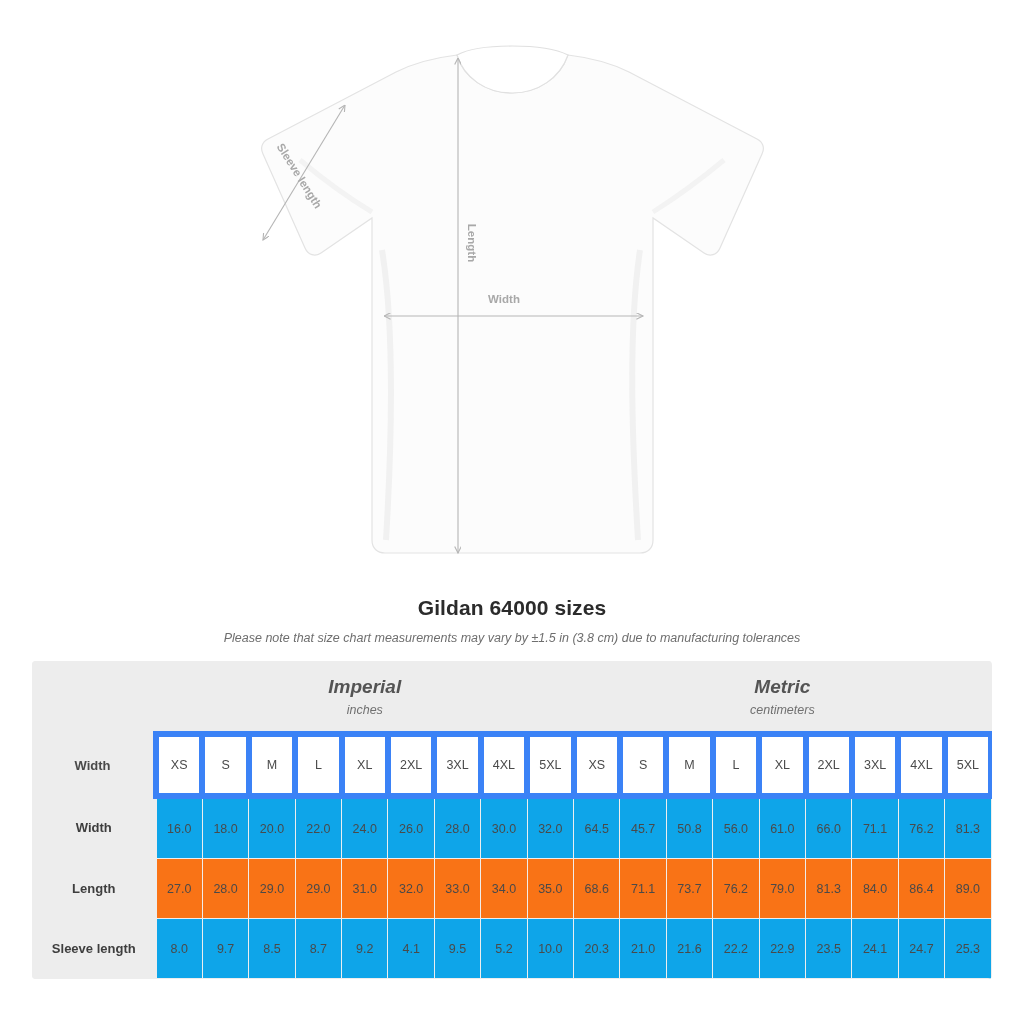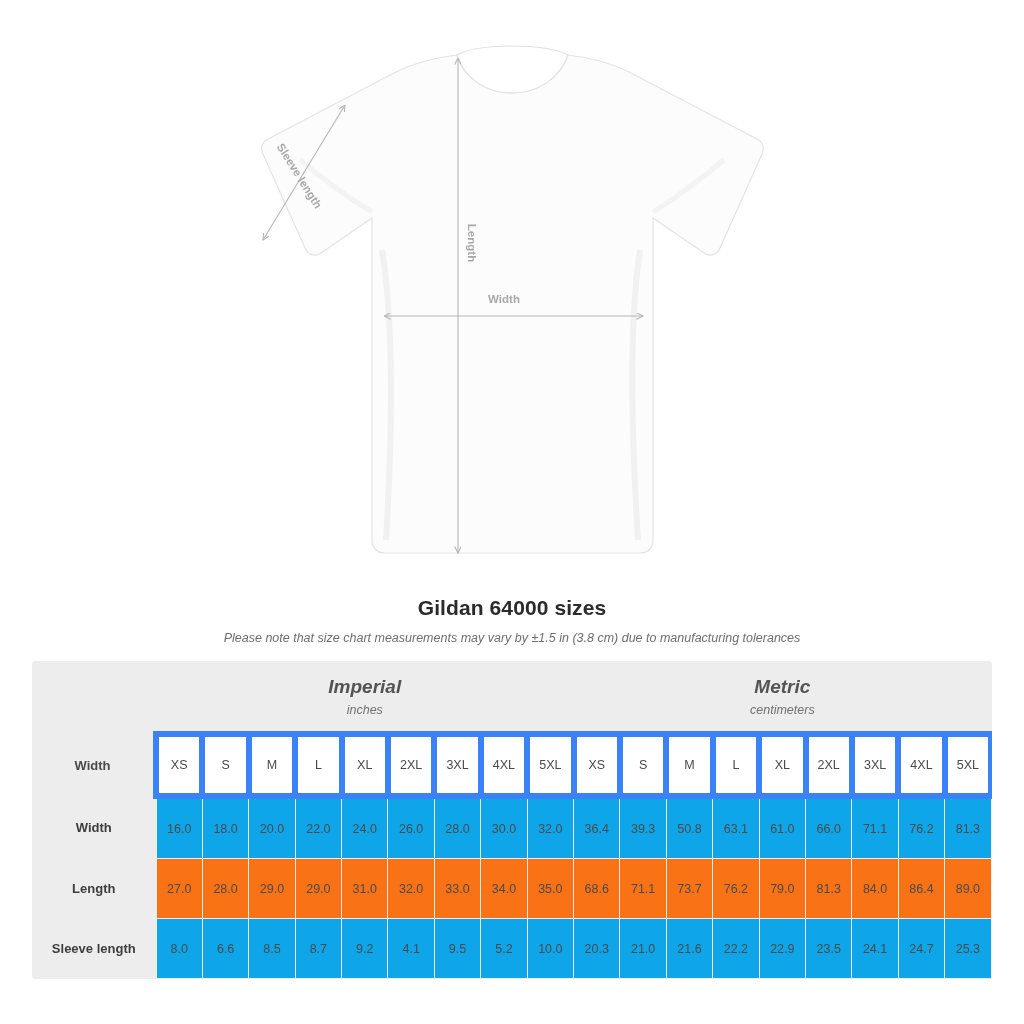--- a/index.html
+++ b/index.html
@@ -264,24 +264,24 @@
           <td class="rowlabel">Width</td>
           <td>16.0</td>
           <td>18.0</td>
           <td>20.0</td>
           <td>22.0</td>
           <td>24.0</td>
           <td>26.0</td>
           <td>28.0</td>
           <td>30.0</td>
           <td>32.0</td>
-          <td>36.4</td>
-          <td>39.3</td>
+          <td>64.5</td>
+          <td>45.7</td>
           <td>50.8</td>
-          <td>63.1</td>
+          <td>56.0</td>
           <td>61.0</td>
           <td>66.0</td>
           <td>71.1</td>
           <td>76.2</td>
           <td>81.3</td>
         </tr>
 
         <tr class="data-row even">
           <td class="rowlabel">Length</td>
           <td>27.0</td>
@@ -300,21 +300,21 @@
           <td>79.0</td>
           <td>81.3</td>
           <td>84.0</td>
           <td>86.4</td>
           <td>89.0</td>
         </tr>
 
         <tr class="data-row odd">
           <td class="rowlabel">Sleeve length</td>
           <td>8.0</td>
-          <td>6.6</td>
+          <td>9.7</td>
           <td>8.5</td>
           <td>8.7</td>
           <td>9.2</td>
           <td>4.1</td>
           <td>9.5</td>
           <td>5.2</td>
           <td>10.0</td>
           <td>20.3</td>
           <td>21.0</td>
           <td>21.6</td>

